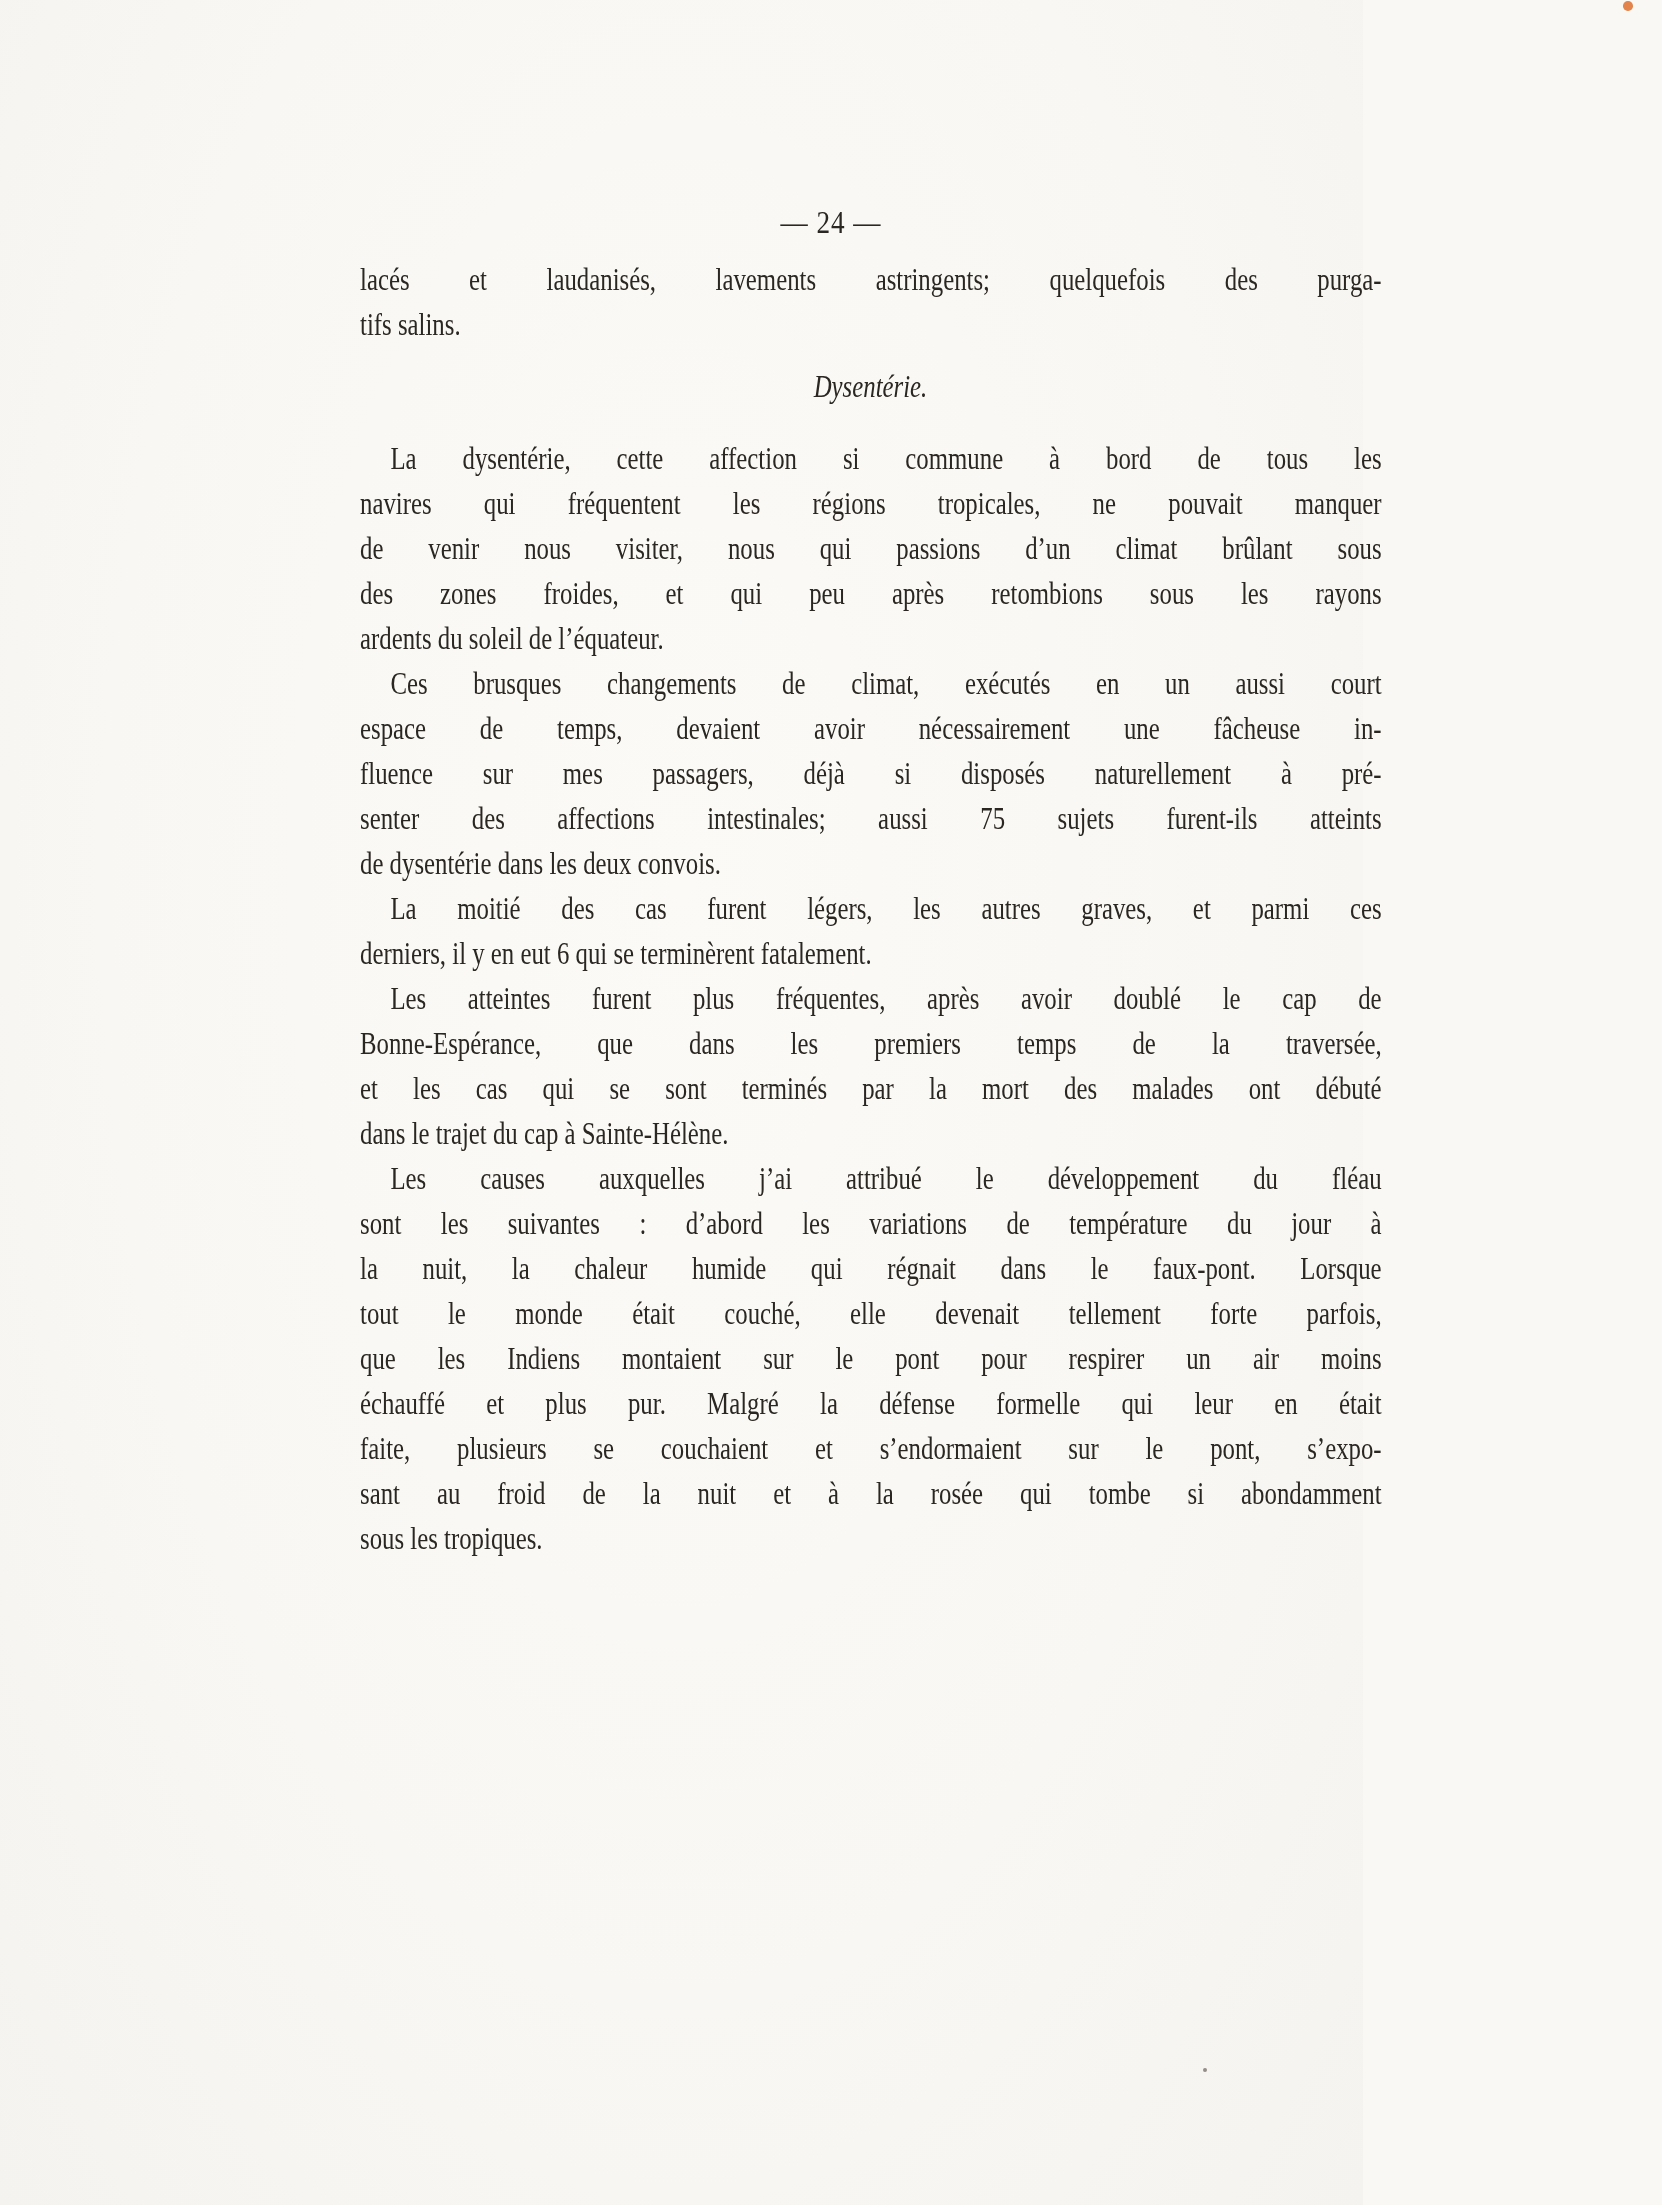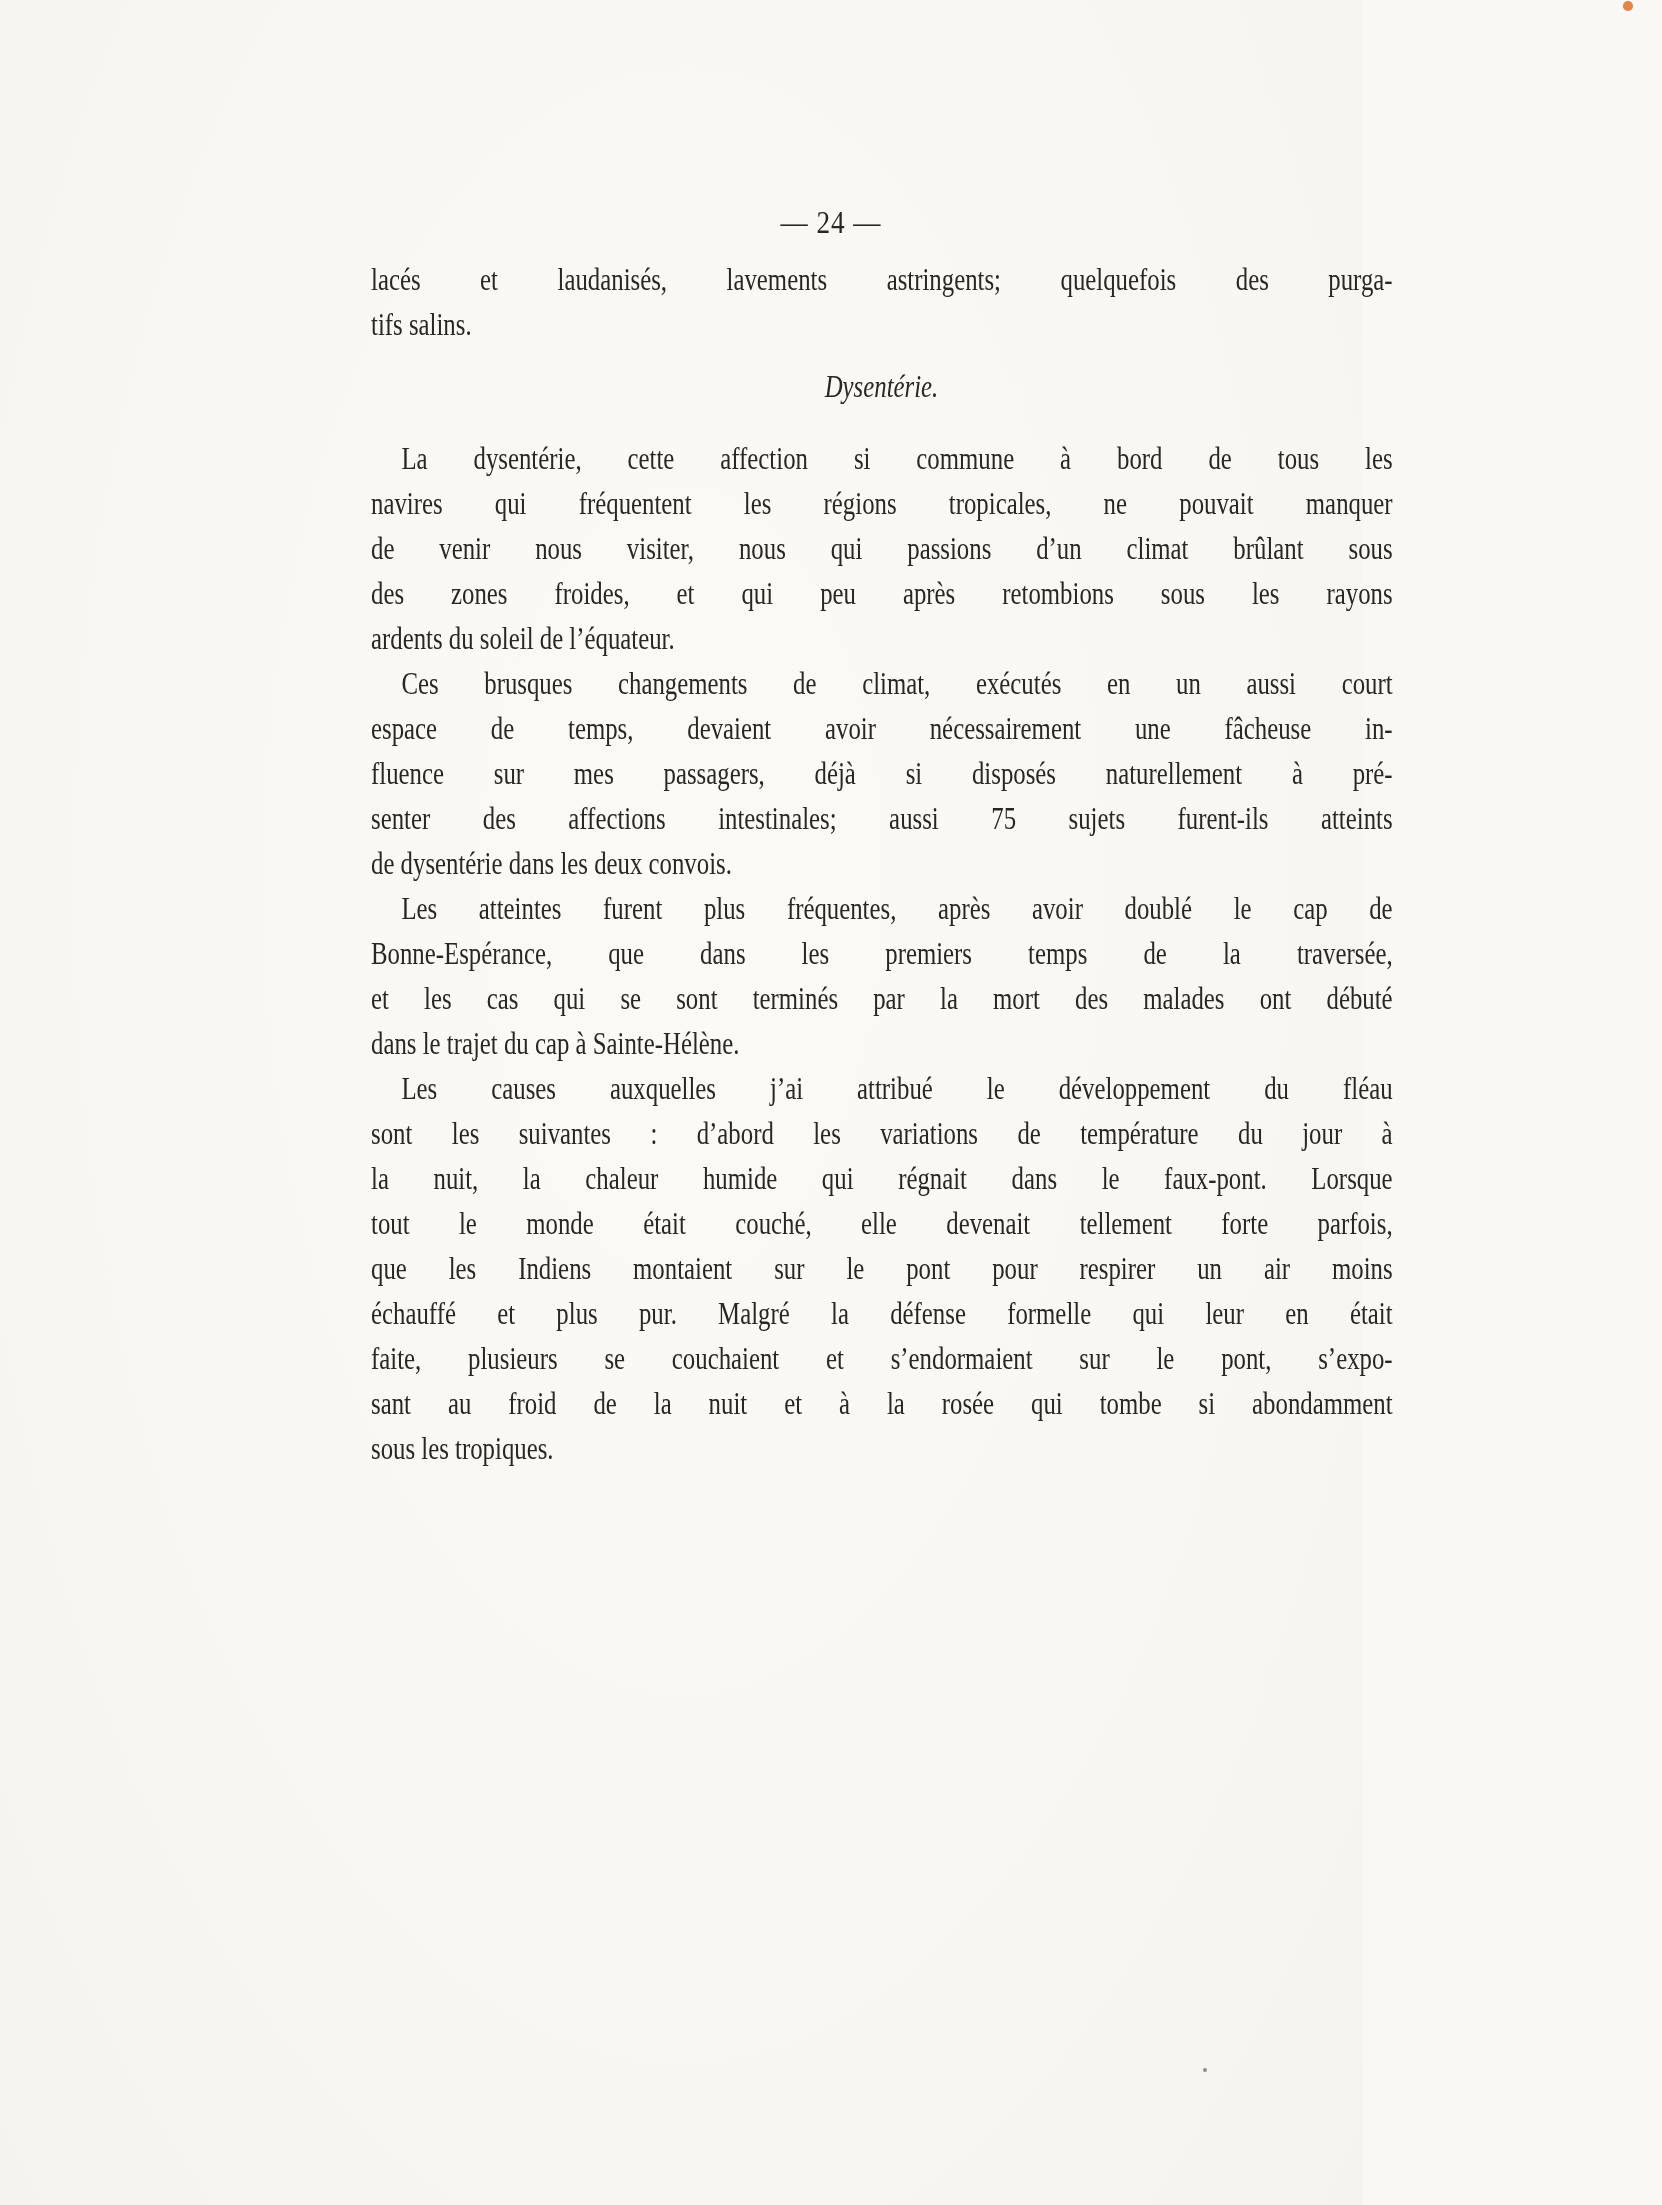--- a/index.html
+++ b/index.html
@@ -49,21 +49,21 @@
       top: 203px;
       text-align: center;
       font-size: 32px;
       line-height: 38px;
       letter-spacing: 1.1px;
       transform: scaleX(0.85);
       transform-origin: 50% 50%;
     }
     .text-block {
       position: absolute;
-      left: 371px;
+      left: 360px;
       top: 257px;
       width: 1021px;
     }
     .line {
       display: block;
       height: 45px;
       line-height: 45px;
       font-size: 31px;
       white-space: nowrap;
       text-align: justify;
@@ -120,20 +120,24 @@
     </div>
 
     <div>
       <span class="line indent">Ces brusques changements de climat, exécutés en un aussi court</span>
       <span class="line">espace de temps, devaient avoir nécessairement une fâcheuse in-</span>
       <span class="line">fluence sur mes passagers, déjà si disposés naturellement à pré-</span>
       <span class="line">senter des affections intestinales; aussi 75 sujets furent-ils atteints</span>
       <span class="line last">de dysentérie dans les deux convois.</span>
     </div>
 
+    <div>
+      <span class="line indent">La moitié des cas furent légers, les autres graves, et parmi ces</span>
+      <span class="line last">derniers, il y en eut 6 qui se terminèrent fatalement.</span>
+    </div>
 
     <div>
       <span class="line indent">Les atteintes furent plus fréquentes, après avoir doublé le cap de</span>
       <span class="line">Bonne-Espérance, que dans les premiers temps de la traversée,</span>
       <span class="line">et les cas qui se sont terminés par la mort des malades ont débuté</span>
       <span class="line last">dans le trajet du cap à Sainte-Hélène.</span>
     </div>
 
     <div>
       <span class="line indent">Les causes auxquelles j’ai attribué le développement du fléau</span>

